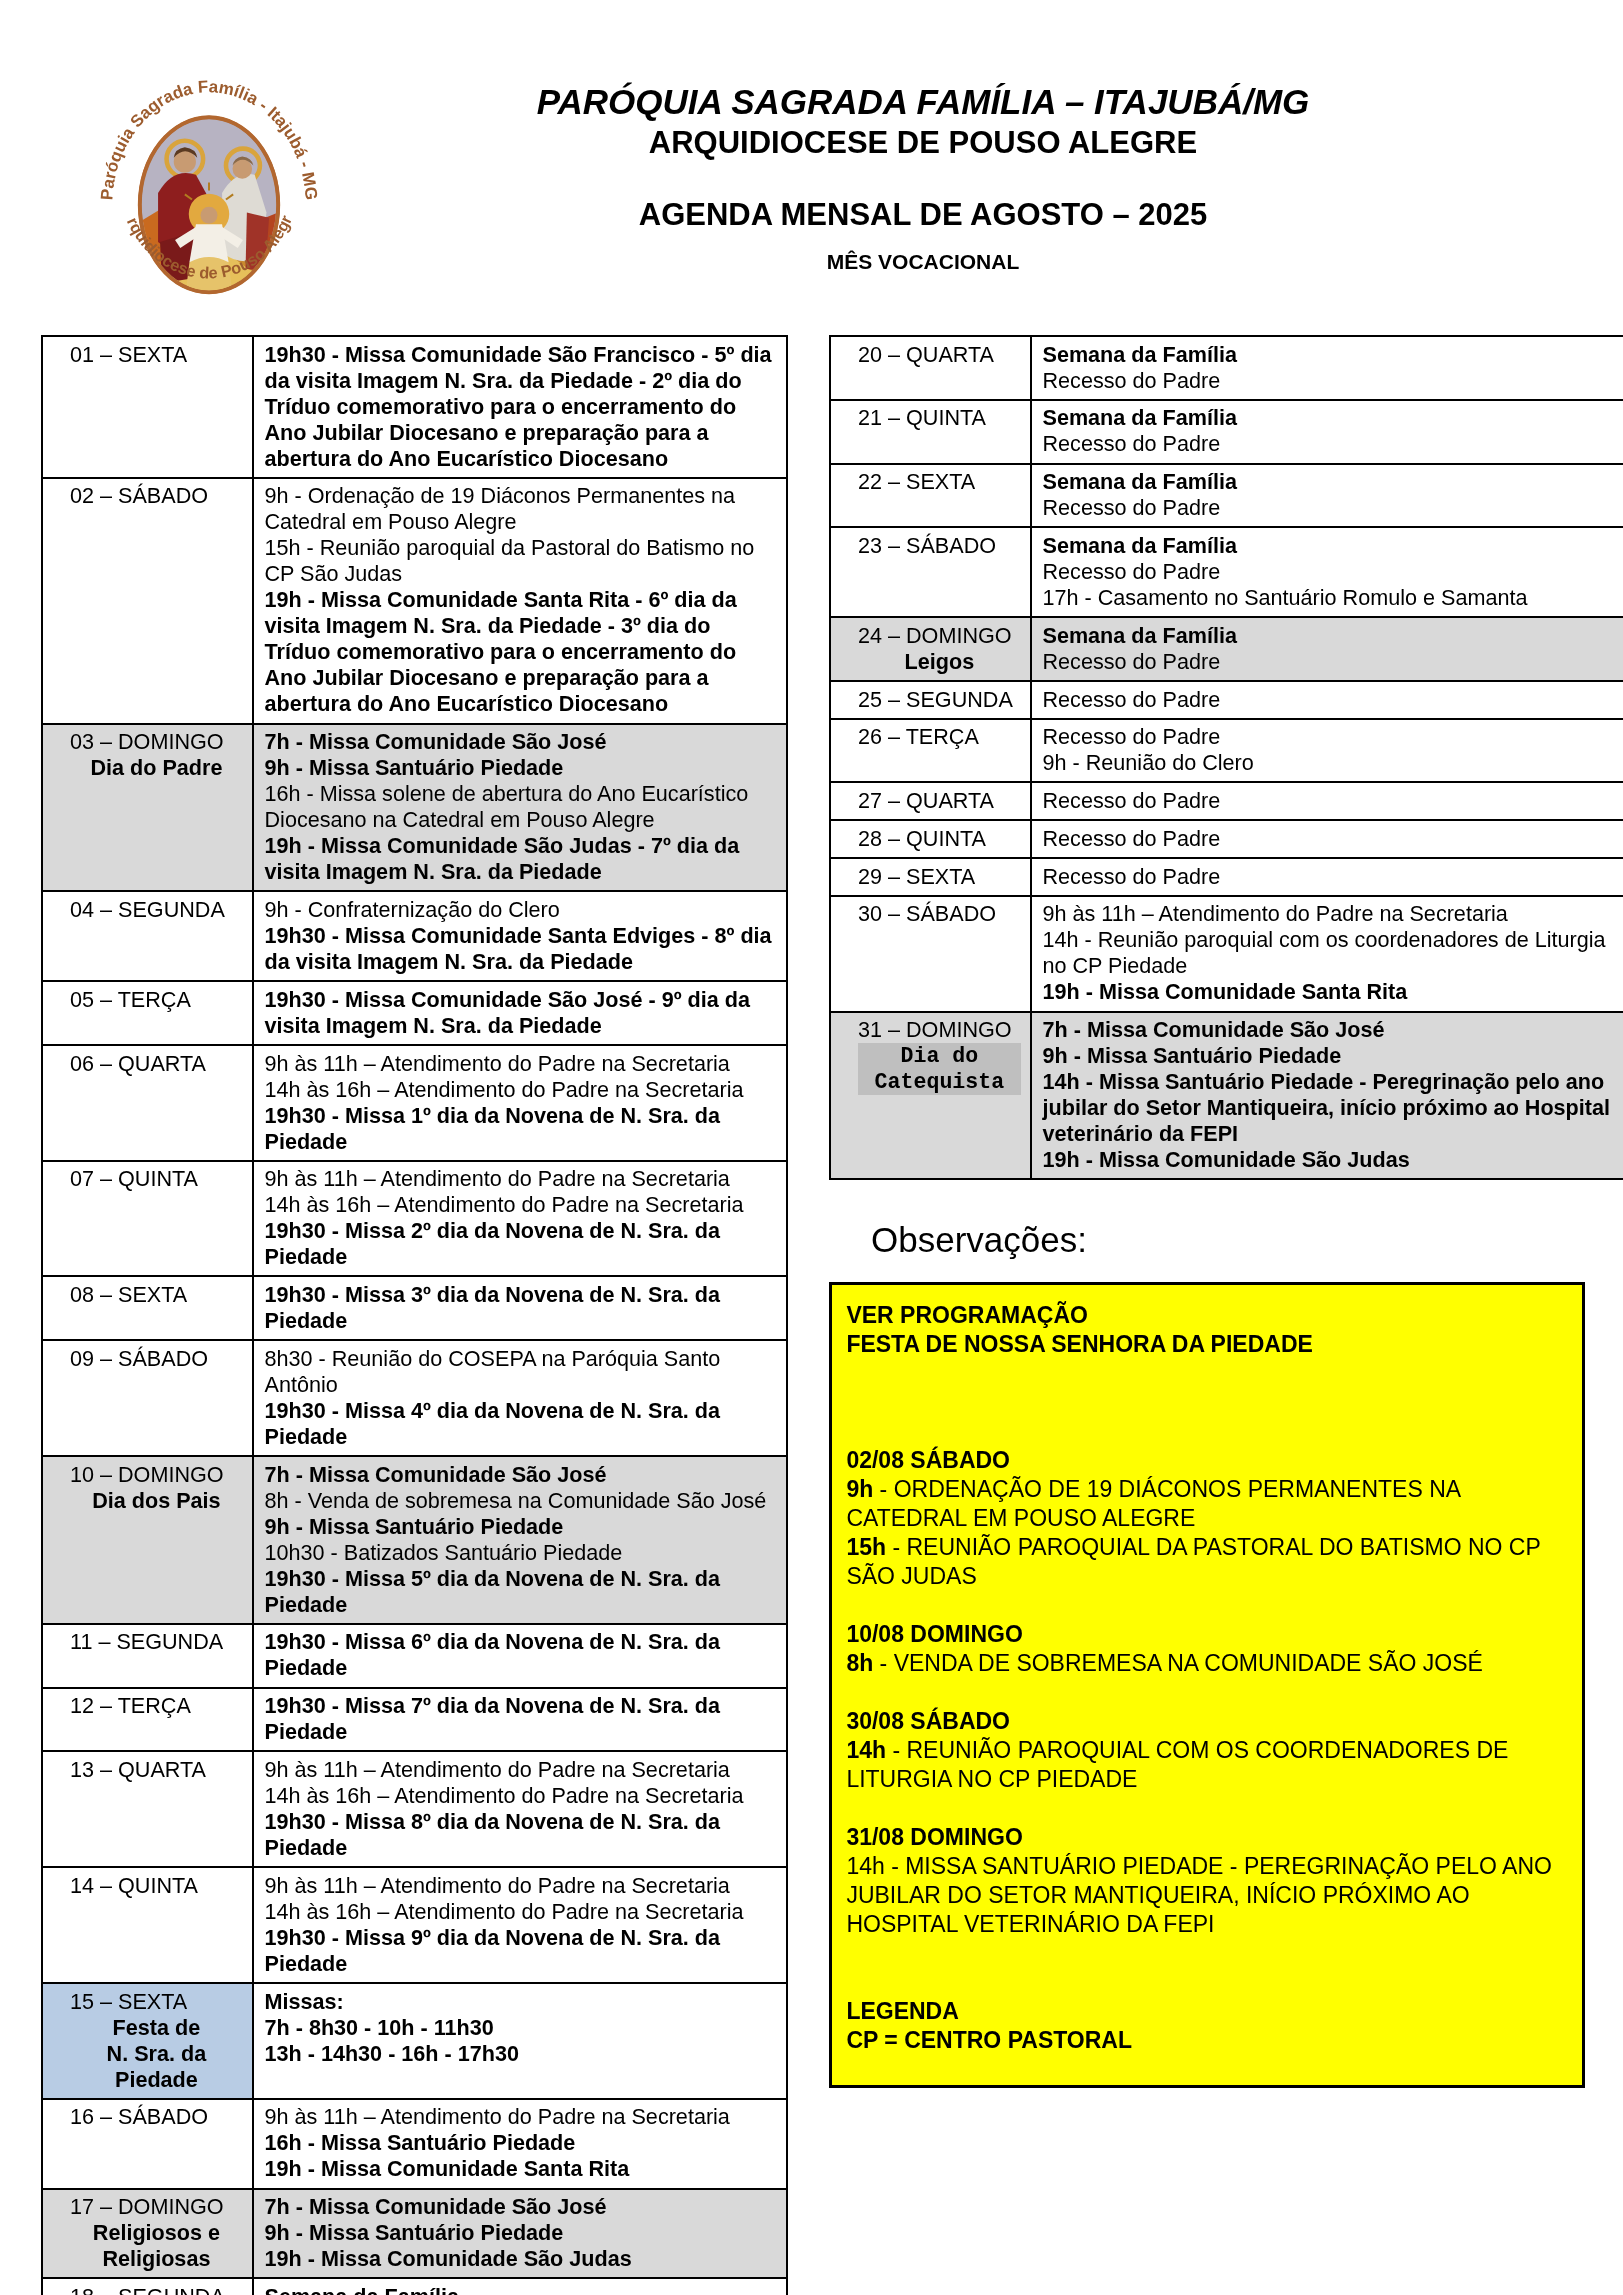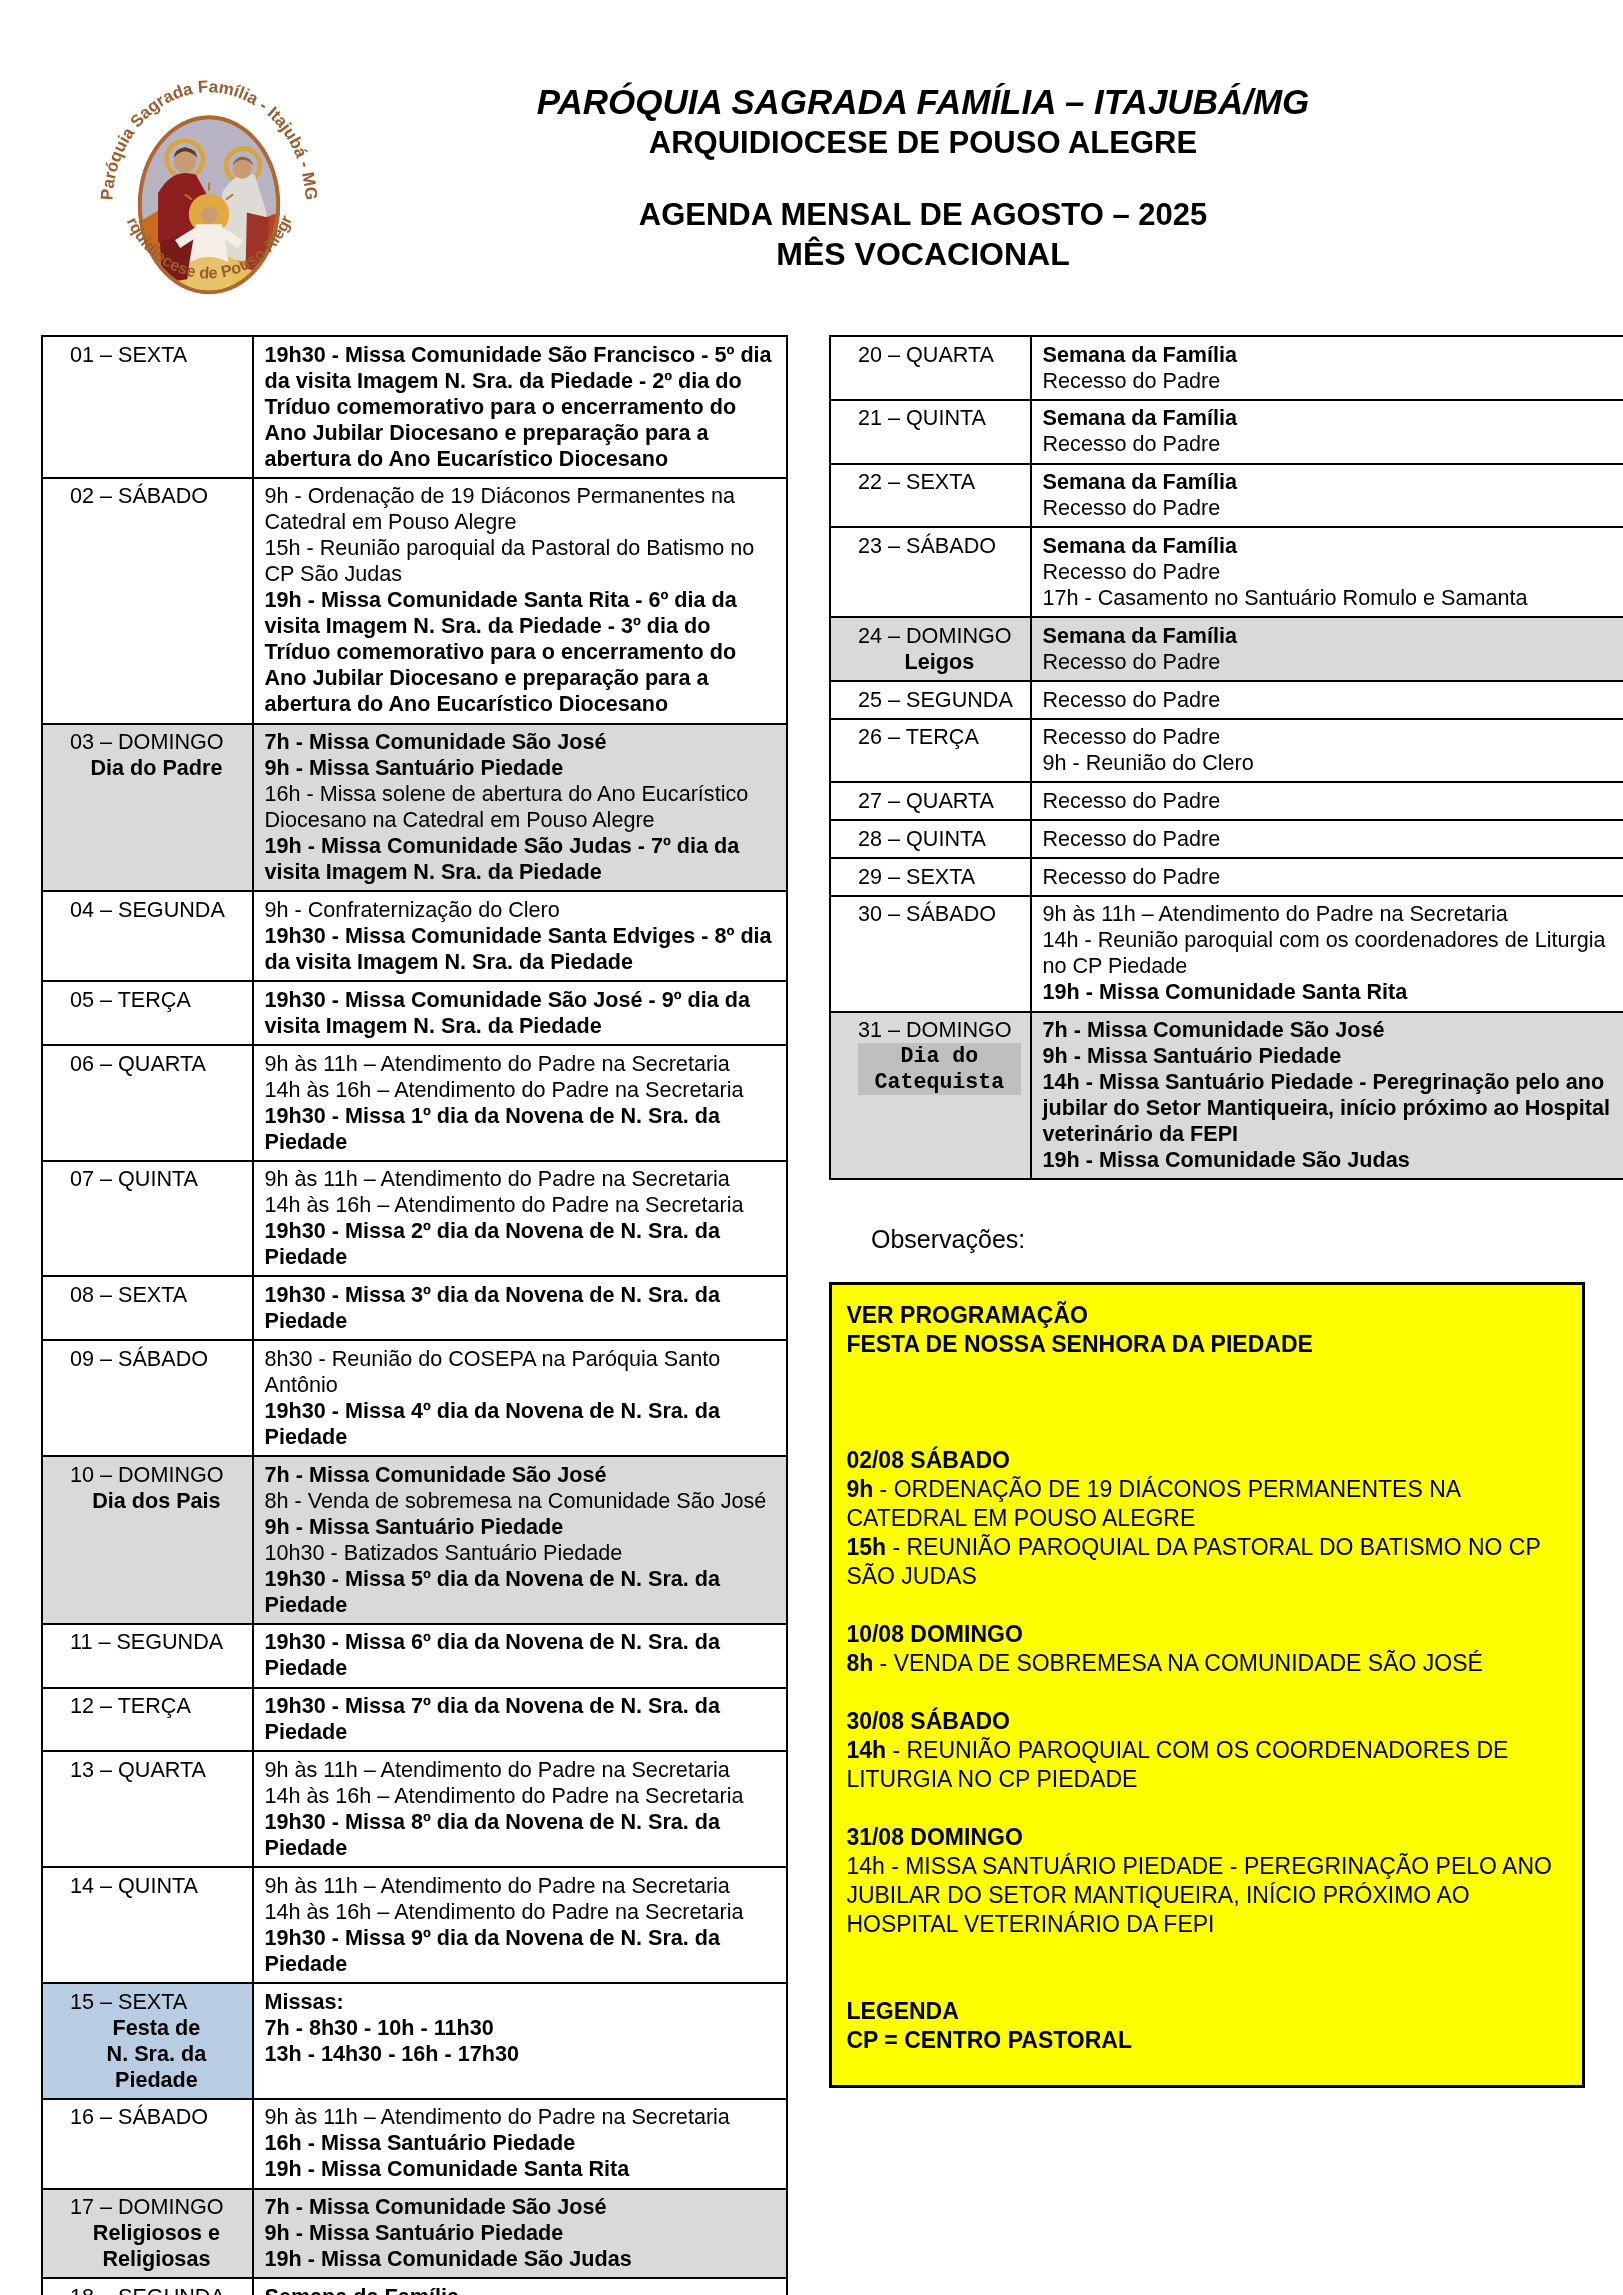--- a/index.html
+++ b/index.html
@@ -10,39 +10,39 @@
   body{width:1623px;height:2295px;position:relative;font-family:"Liberation Sans",sans-serif;color:#000;}
   .page{position:absolute;inset:0;overflow:hidden;background:#fff;}
 
   
   .logo-wrap{position:absolute;left:98px;top:62px;width:222px;height:249px;}
   .logo-text{fill:var(--logo_brown);font-family:"Liberation Sans",sans-serif;font-weight:bold;}
   .titles{position:absolute;left:334px;right:111px;top:82px;text-align:center;}
   .title-main{font-size:35px;font-weight:bold;font-style:italic;line-height:39px;}
   .title-sub{font-size:31px;font-weight:bold;line-height:35px;margin-top:3.9px;}
   .title-agenda{font-size:31px;font-weight:bold;line-height:35px;margin-top:37px;}
-  .title-mes{font-size:32px;font-weight:bold;line-height:35px;margin-top:5px;}
+  .title-mes{font-size:21px;font-weight:bold;line-height:35px;margin-top:12px;}
 
   
   table.cal{border-collapse:collapse;table-layout:fixed;font-size:21.6px;line-height:26px;}
   table.cal td{border:2px solid var(--border_black);vertical-align:top;padding:4.6px 9.2px 5.2px 10.5px;}
   table.cal td.day{padding-left:27px;}
   #left-table{position:absolute;left:41px;top:335px;width:747px;}
   .rightcol{position:absolute;left:829px;top:335px;width:756px;}
   #right-table{width:812px;}
   .dayname{white-space:nowrap;}
   .dayextra{font-weight:bold;text-align:center;}
   .hl{display:inline-block;padding:0 5.2px;background:var(--highlight_gray);font-family:Liberation Mono, monospace;}
   tr.gray > td{background:var(--row_gray);}
   tr.blue > td.day{background:var(--day_blue);}
   .ev{}
   .ev.b{font-weight:bold;}
 
   
-  .obs-heading{margin:41px 0 0 42px;font-size:25px;line-height:37px;}
+  .obs-heading{margin:41px 0 0 42px;font-size:35px;line-height:37px;}
   .obs-box{margin-top:23.6px;background:var(--note_yellow);border:3.3px solid var(--border_black);
            padding:15.7px 19.6px 30px 14.4px;font-size:23px;line-height:29px;}
   .obs-line{}
   .spacer{height:29px;}
 </style>
 </head>
 <body>
 
 <div class="page">
 

